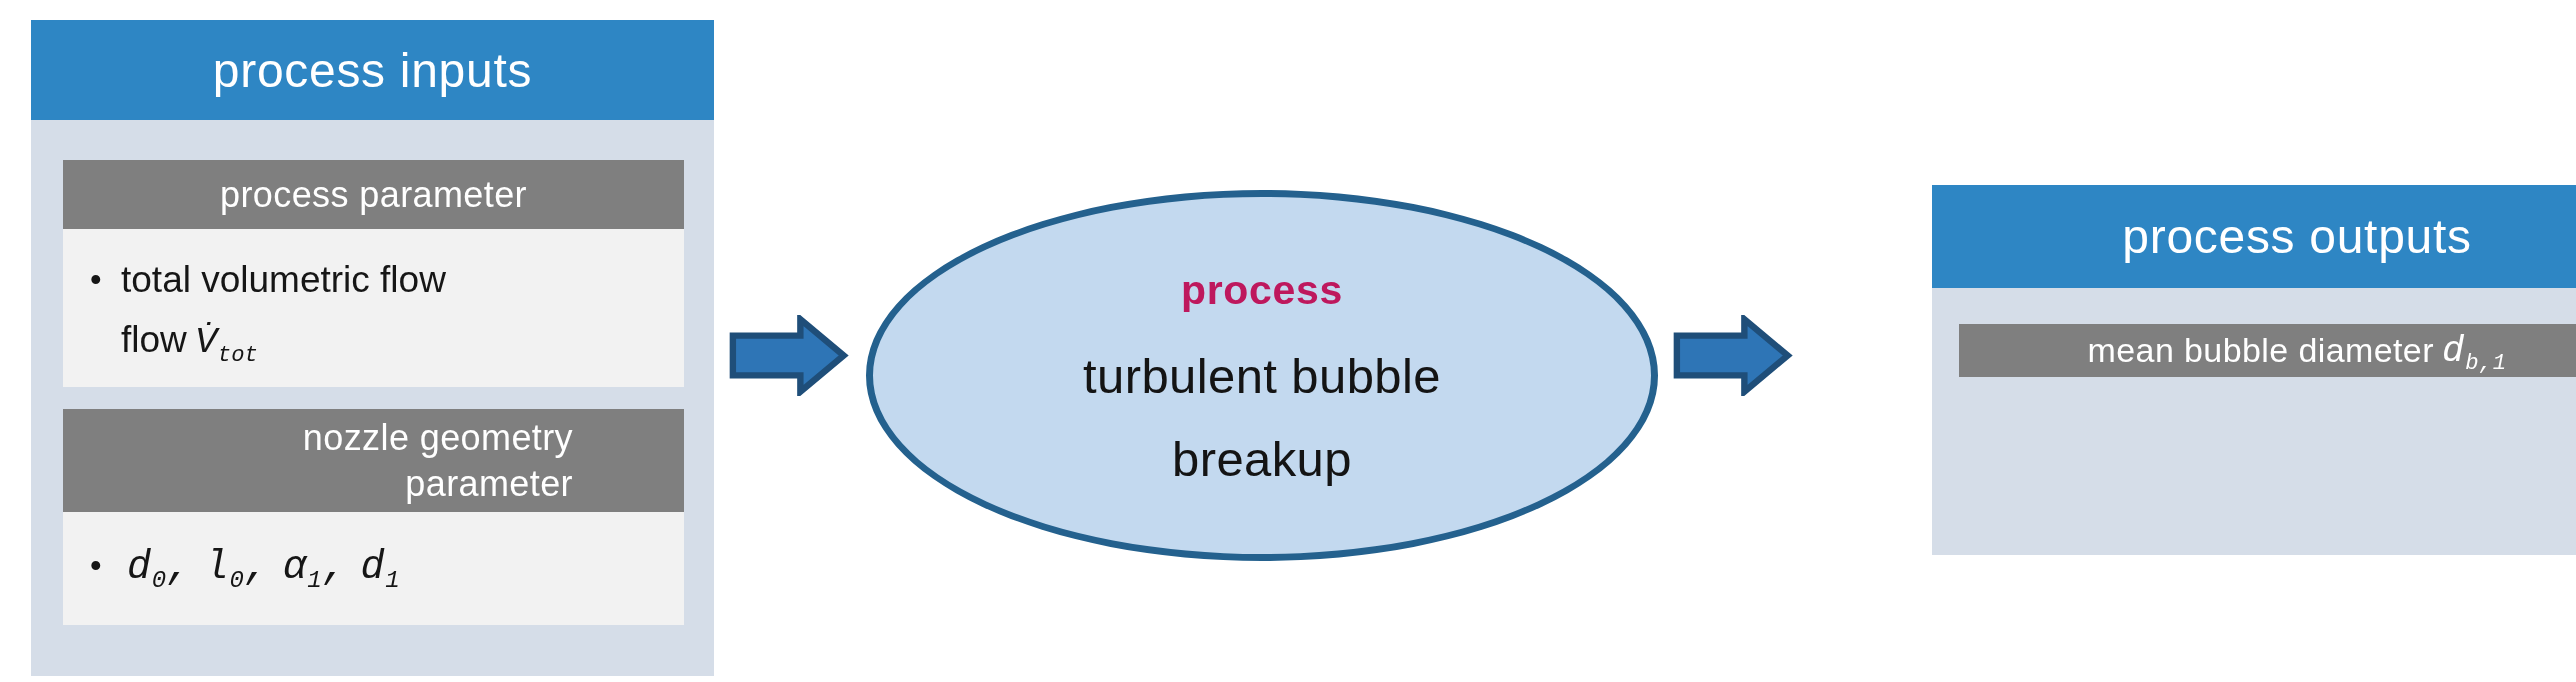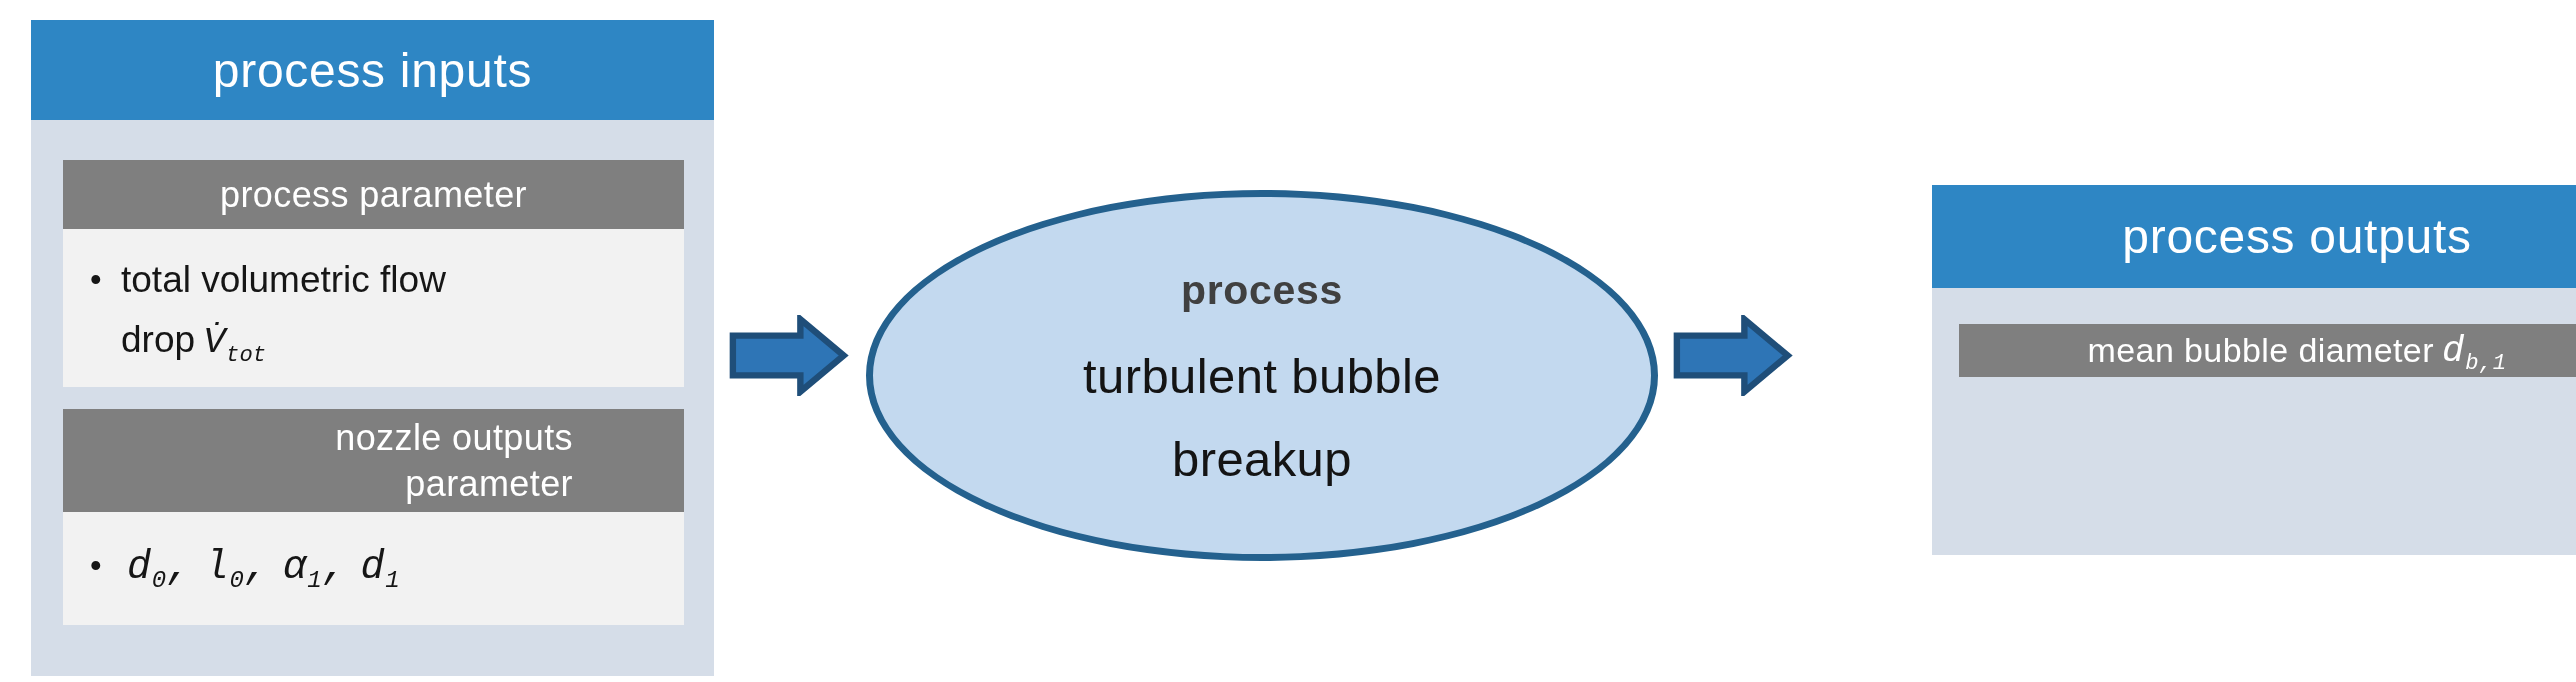--- a/index.html
+++ b/index.html
@@ -110,21 +110,21 @@
     border: 7.1px solid #24618e;
     border-radius: 50%;
     display: flex;
     flex-direction: column;
     align-items: center;
     justify-content: center;
     text-align: center;
     padding-top: 17px;
   }
   .process-label {
-    color: #404040;
+    color: #be185d;
     font-weight: bold;
     font-size: 41px;
     margin-bottom: 21px;
     letter-spacing: 0.7px;
   }
   .process-name {
     color: #141414;
     font-size: 49px;
     line-height: 83px;
     letter-spacing: 0.4px;
@@ -162,27 +162,27 @@
     <div class="panel-header">process inputs</div>
     <div class="inputs-body">
 
       <div class="gray-bar bar-one-line">process parameter</div>
 
       <div class="content content-1">
         <div class="bullet-row">
           <span class="bullet">•</span>
           <div class="bullet-text">
             <span>total volumetric flow</span><br>
-            <span>drop</span><span class="math"><span>V̇</span><sub class="sub">tot</sub></span>
+            <span>flow</span><span class="math"><span>V̇</span><sub class="sub">tot</sub></span>
           </div>
         </div>
       </div>
 
       <div class="gray-bar bar-two-line">
-        <span class="wrap-narrow">nozzle outputs parameter</span>
+        <span class="wrap-narrow">nozzle geometry parameter</span>
       </div>
 
       <div class="content content-2">
         <div class="bullet-row">
           <span class="bullet">•</span>
           <div class="bullet-text">
             <span class="math"><span>d</span><sub class="sub">0</sub><span class="sep">,</span><span>l</span><sub class="sub">0</sub><span class="sep">,</span><span>α</span><sub class="sub">1</sub><span class="sep">,</span><span>d</span><sub class="sub">1</sub></span>
           </div>
         </div>
       </div>

